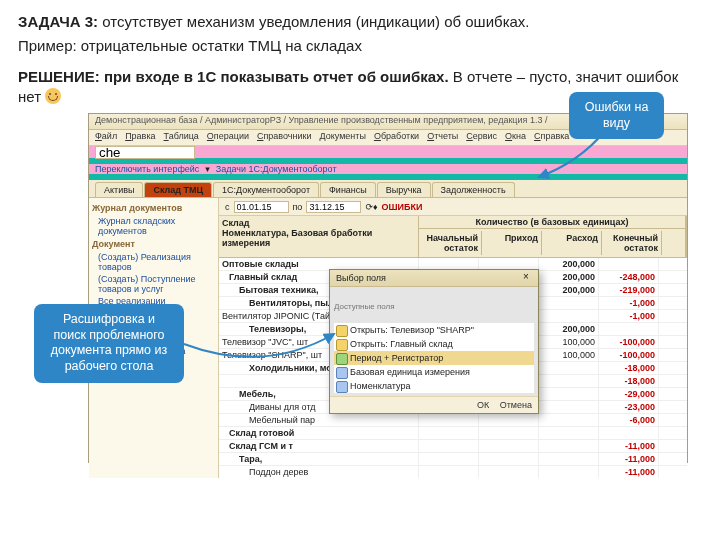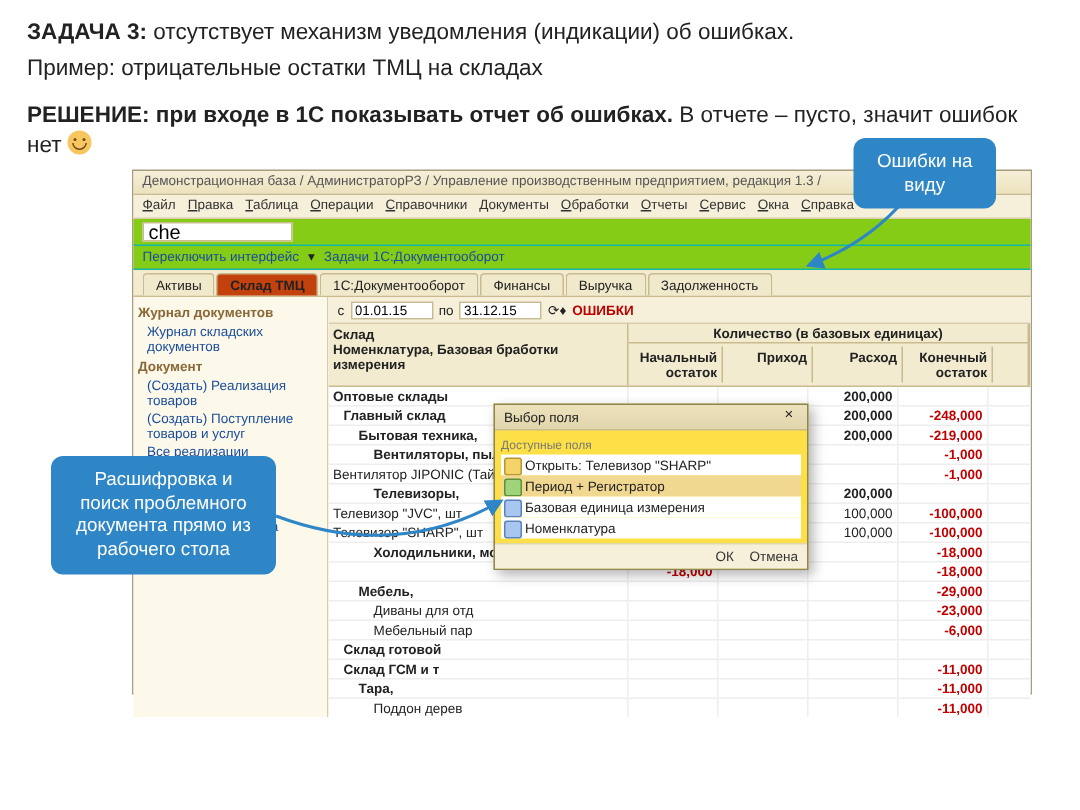--- a/index.html
+++ b/index.html
@@ -12,21 +12,21 @@
   .solution b { font-weight: bold; }
   .emo { display:inline-block; width:16px; height:16px; background:#f7c65f; border-radius:50%; vertical-align:-2px; position:relative; }
   .emo::before { content:""; position:absolute; width:2px; height:2px; background:#6b4a1f; border-radius:50%; top:5px; left:4px; box-shadow:6px 0 #6b4a1f; }
   .emo::after { content:""; position:absolute; width:8px; height:4px; border:1.5px solid #6b4a1f; border-top:none; border-radius:0 0 8px 8px; top:8px; left:3px; }
 
   .screenshot { position: relative; margin: 6px 0 0 70px; width: 600px; height: 350px; background: #fff; border: 1px solid #a89c7e; font-size: 9px; }
   .titlebar { height: 16px; background: linear-gradient(#f6efd8,#ece2bd); border-bottom:1px solid #c9bb8f; padding:1px 6px; color:#555;}
   .menubar { height: 16px; background:#f6f0da; border-bottom:1px solid #d8ccab; padding:1px 6px; display:flex; gap:8px; }
   .menubar span { color:#333; }
   .menubar span u{text-decoration:underline;}
-  .toolbar { height: 18px; background:#84cc16; border-bottom:1px solid #14b8a6; padding:2px 6px; display:flex; align-items:flex-start; gap:6px; }
+  .toolbar { height: 18px; background:#f9a8d4; border-bottom:6px solid #14b8a6; padding:2px 6px; display:flex; align-items:center; gap:6px; }
   .searchbox{ background:#fff; border:1px solid #c9bb8f; width:100px; height:13px; padding:0 3px;}
   .tabs { height: 18px; background:#f2ebcf; border-bottom:1px solid #c9bb8f; display:flex; align-items:flex-end; padding-left:6px; gap:1px;}
   .tab{ padding:2px 8px; background:#f0e9cc; border:1px solid #c9bb8f; border-bottom:none; border-radius:3px 3px 0 0; font-size:9px;}
   .tab.active{ background:#c2410c; font-weight:bold;}
   .content{ display:flex; height: calc(100% - 68px);}
   .sidebar{ width:130px; background:#fcf8ea; border-right:1px solid #d8ccab; padding:3px; font-size:9px;}
   .sidebar .group{ color:#8a6838; font-weight:bold; margin:2px 0;}
   .sidebar .item{ color:#1a4d9c; padding:1px 0 1px 6px; cursor:pointer;}
   .main{ flex:1; background:#fff; overflow:hidden;}
   .datebar{ height:18px; background:#f6f0da; border-bottom:1px solid #d8ccab; padding:2px 6px; display:flex; align-items:center; gap:4px;}
@@ -40,25 +40,25 @@
   .row{ display:flex; border-bottom:1px solid #eee;}
   .row div{ border-right:1px solid #eee; padding:1px 3px; white-space:nowrap; overflow:hidden;}
   .row .c1{ text-align:left;}
   .row .c2,.row .c3,.row .c4,.row .c5{ text-align:right;}
   .neg{ color:#c00000; font-weight:bold;}
   .bold{ font-weight:bold;}
   .indent1{ padding-left:10px !important;}
   .indent2{ padding-left:20px !important;}
   .indent3{ padding-left:30px !important;}
 
-  .popup{ position:absolute; left:240px; top:155px; width:210px; background:#fde047; border:1px solid #8a865a; box-shadow:3px 3px 8px rgba(0,0,0,.3); font-size:9px;}
+  .popup{ position:absolute; left:240px; top:155px; width:210px; background:#e5e5e5; border:1px solid #8a865a; box-shadow:3px 3px 8px rgba(0,0,0,.3); font-size:9px;}
   .popup .phdr{ background:linear-gradient(#ece2bd,#e0d5ab); padding:2px 6px; border-bottom:1px solid #c9bb8f; display:flex; justify-content:space-between; align-items:center;}
   .popup .xbtn{ width:12px; height:12px; font-size:10px; line-height:10px; text-align:center;}
   .popup .pbody{ padding:3px 4px;}
-  .popup .sect{ color:#777; font-size:8px; margin:2px 0;}
+  .popup .sect{ color:#777; font-size:8px; margin:12px 0;}
   .popup .pitem{ padding:2px 2px 2px 16px; position:relative; background:#fff;}
   .popup .pitem.sel{ background:#f0d890;}
   .popup .pitem::before{ content:""; position:absolute; left:2px; top:2px; width:10px; height:10px; background:#f3d36a; border:1px solid #b8972c; border-radius:2px;}
   .popup .pitem.reg::before{ background:#9fd47a; border-color:#5a913a;}
   .popup .pitem.fld::before{ background:#a8c6ef; border-color:#5a83bb;}
   .popup .pbtns{ text-align:right; padding:3px 6px; border-top:1px solid #e0d5ab; background:#f6f0da;}
   .popup .pbtns span{ margin-left:8px; color:#333;}
 
   .callout{ position:absolute; background:#2f86c6; color:#fff; font-size:12.5px; text-align:center; padding:8px 12px; border-radius:8px; line-height:1.25;}
   .callout.c-top{ left:480px; top:-22px; width:95px;}
@@ -271,20 +271,21 @@
     </div>
 
     <div class="popup">
       <div class="phdr">
         <span>Выбор поля</span>
         <span class="xbtn">×</span>
       </div>
       <div class="pbody" id="popupbody">
         <div class="sect">Доступные поля</div>
       <div class="pitem open">Открыть: Телевизор "SHARP"</div>
+          <div class="pitem open">Открыть: Главный склад</div>
           <div class="pitem reg sel">Период + Регистратор</div>
           <div class="pitem fld">Базовая единица измерения</div>
           <div class="pitem fld">Номенклатура</div>
         </div>
       <div class="pbtns">
         <span>ОК</span>
         <span>Отмена</span>
       </div>
     </div>
 

